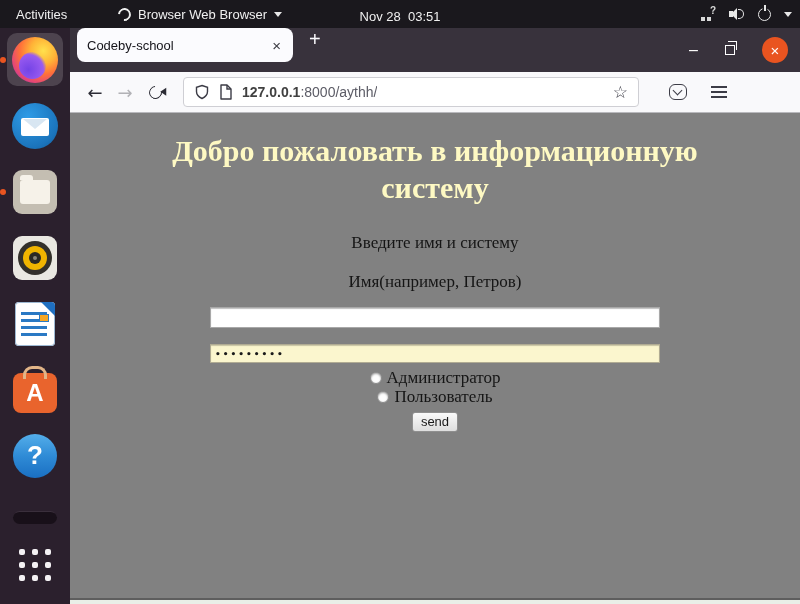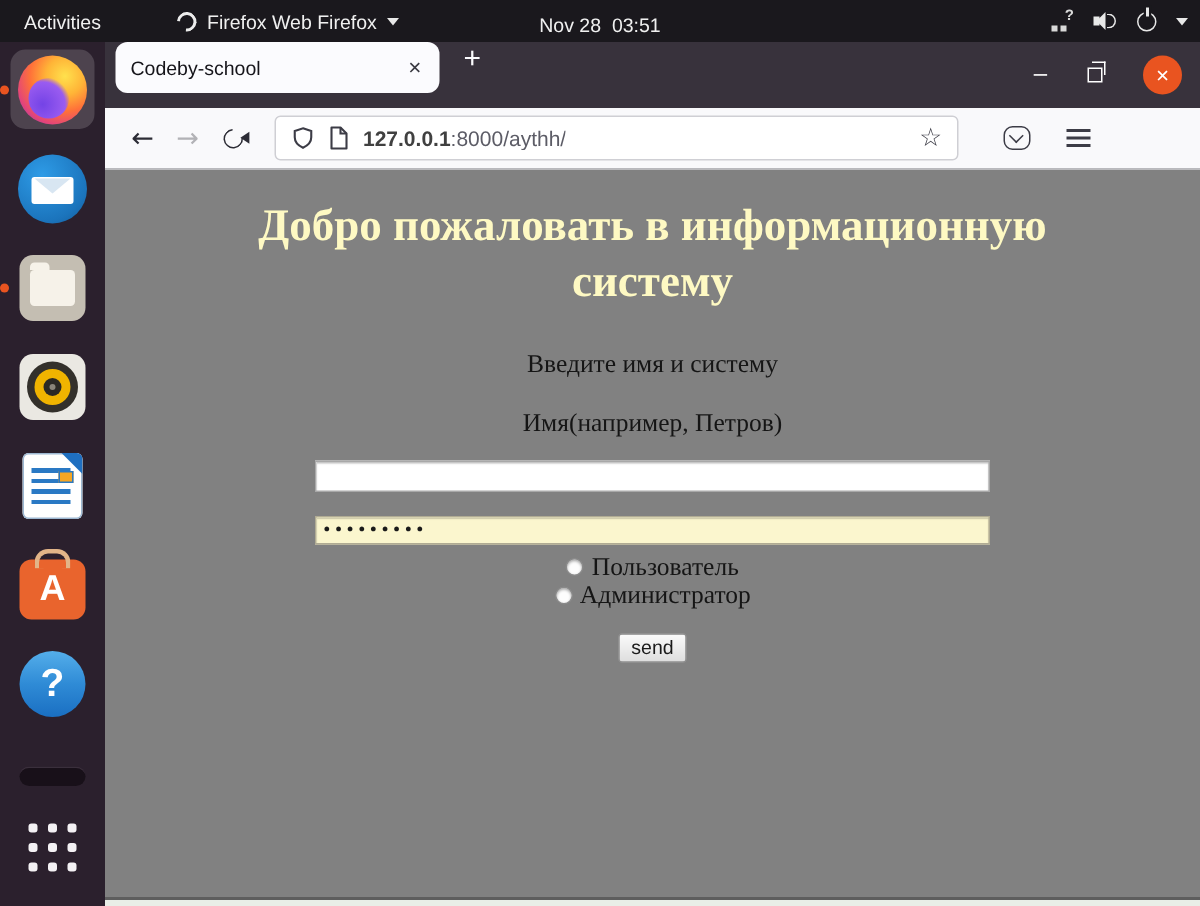--- a/index.html
+++ b/index.html
@@ -127,37 +127,37 @@
                border:1px solid #a8a8a8; box-shadow:inset 0 1px 1px rgba(0,0,0,0.25); }
   .pwd-input { display:block; margin:16px auto 0; width:450px; height:19px; background:#fbf6ce;
                border:1px solid #b0ab93; box-shadow:inset 0 1px 1px rgba(0,0,0,0.2);
                font-size:9px; font-weight:bold; letter-spacing:2px; color:#1a1a1a; padding:0 4px;
                font-family:"DejaVu Sans",sans-serif; }
   .radio-row { margin-top:6px; display:flex; align-items:center; justify-content:center; gap:5px;
                font-size:17px; line-height:18px; }
   .radio-row + .radio-row { margin-top:1px; }
   .radio-dot { width:12px; height:12px; border-radius:50%; background:#fdfdfd; border:1px solid #8a8a8a;
                box-shadow:inset 0 1px 2px rgba(0,0,0,0.35); }
-  .send-btn { display:block; margin:16px auto 0; padding:1px 8px 2px; font-size:13px;
+  .send-btn { display:block; margin:6px auto 0; padding:1px 8px 2px; font-size:13px;
               font-family:"Liberation Sans",sans-serif; color:#1a1a1a;
               background:linear-gradient(to bottom,#fafafa,#dedede); border:1px solid #8f8f8f; border-radius:3px; }
 
   .desktop-strip { position:absolute; left:70px; top:598px; width:730px; height:6px;
                    background:#e9eee7; border-top:2px solid #5e5e5e; }
 </style>
 </head>
 <body>
 
 <div class="screen">
 
   <div class="topbar">
     <div class="activities">Activities</div>
     <div class="appmenu">
       <span class="ff-mini"></span>
-      <span>Firefox Web Firefox</span>
+      <span>Browser Web Browser</span>
       <span class="caret-down"></span>
     </div>
     <div class="clock">Nov 28  03:51</div>
     <div class="status">
       <span class="net-icon">
           <i></i>
           <i></i>
           <em>?</em>
         </span>
       <span class="vol-icon">
@@ -268,24 +268,24 @@
     </div>
 
     <div class="content">
       <h1 class="heading">Добро пожаловать в информационную систему</h1>
       <p class="intro">Введите имя и систему</p>
       <p class="field-label">Имя(например, Петров)</p>
       <input class="txt-input" type="text" value="" style="">
       <input class="pwd-input" type="text" value="•••••••••" style="">
       <div class="radio-row">
         <span class="radio-dot"></span>
-        <span>Пользователь</span>
+        <span>Администратор</span>
       </div>
       <div class="radio-row">
         <span class="radio-dot"></span>
-        <span>Администратор</span>
+        <span>Пользователь</span>
       </div>
       <button class="send-btn">send</button>
     </div>
   </div>
 
   <div class="desktop-strip"></div>
 </div>
 
 </body></html>

